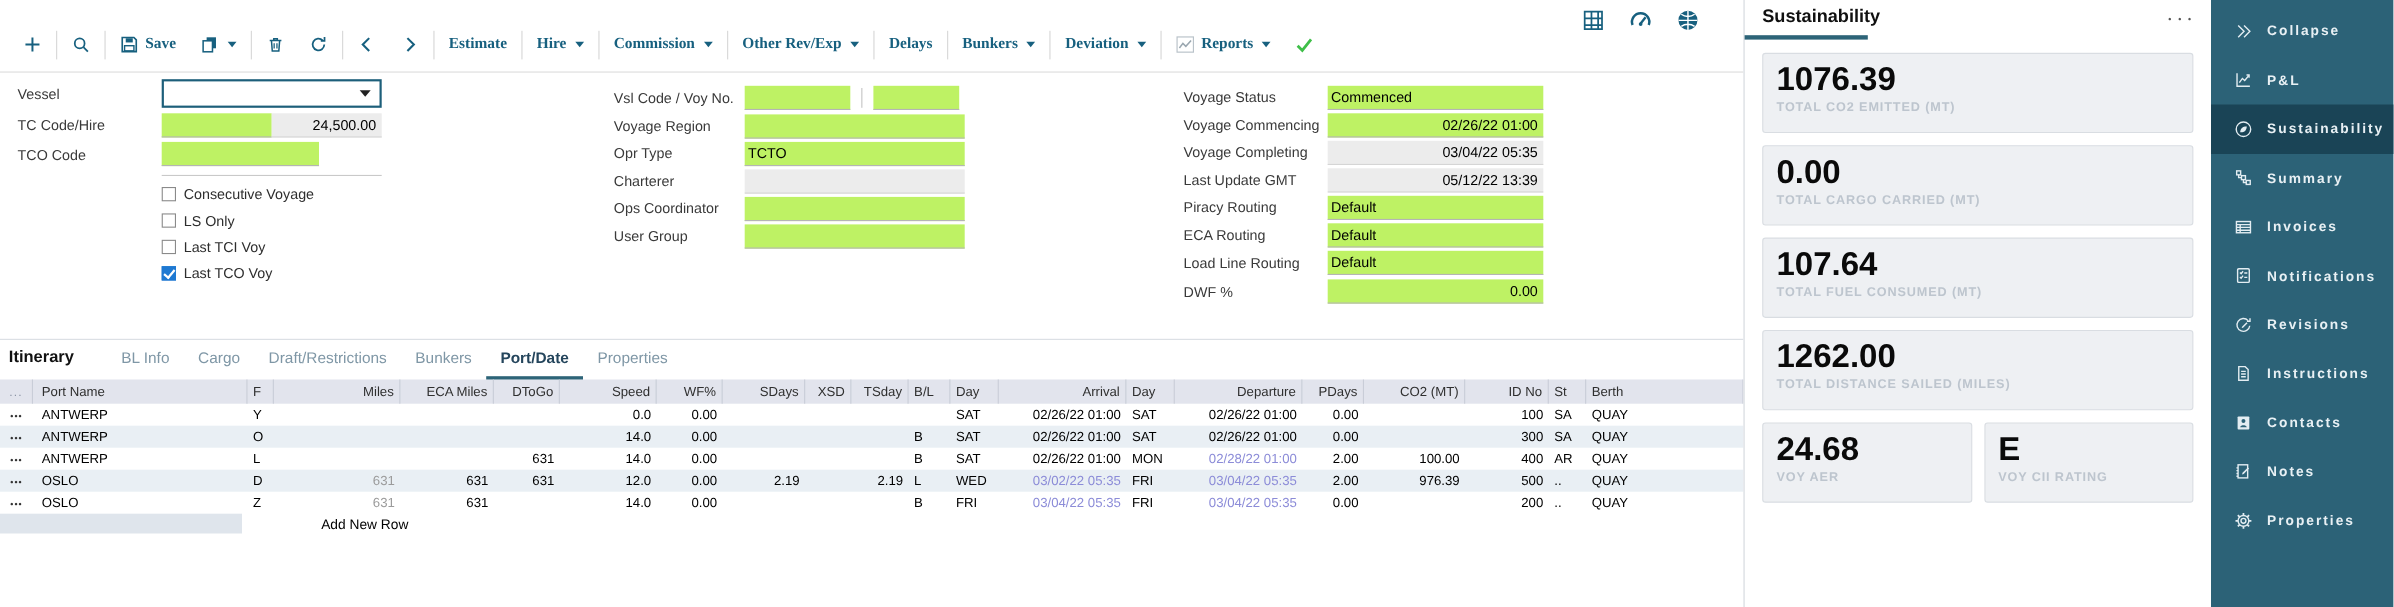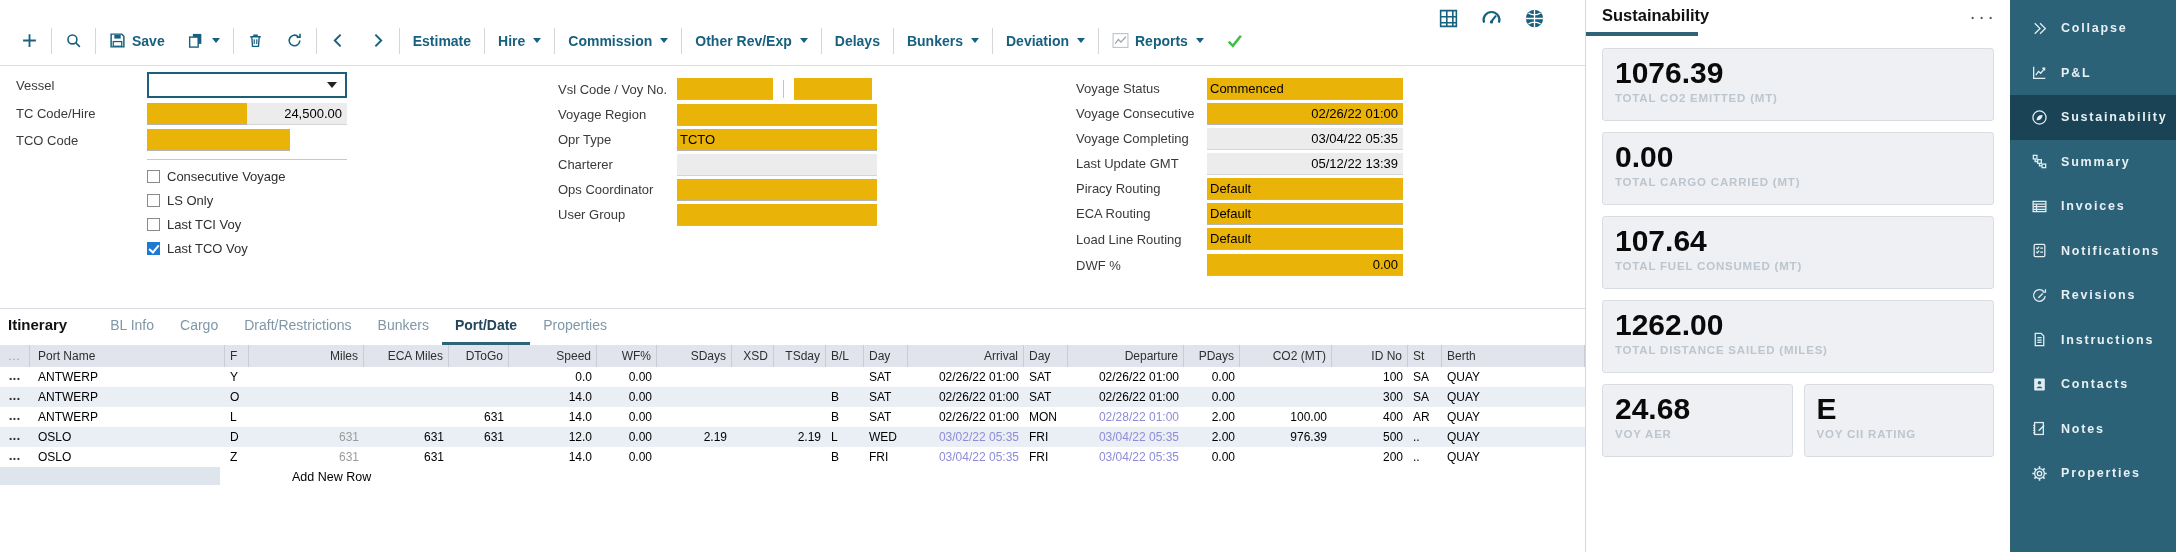--- a/index.html
+++ b/index.html
@@ -5,21 +5,21 @@
   * { margin:0; padding:0; box-sizing:border-box; }
   html,body { width:2176px; height:552px; overflow:hidden; background:#fff;
     font-family:"Liberation Sans","DejaVu Sans",sans-serif; }
   .app { position:relative; width:2176px; height:552px; }
 
   
   .main { position:absolute; left:0; top:0; width:1585px; height:552px; background:#fff; }
 
   
   .toolbar { position:absolute; left:0; top:0; width:1585px; height:66px;
-    border-bottom:1px solid #dcdcdc; display:flex; align-items:center; padding:16px 0 0 10px; }
+    border-bottom:1px solid #dcdcdc; display:flex; align-items:center; padding:16px 0 0 10px;font-family:Liberation Serif, serif; }
   .tbtn { display:flex; align-items:center; gap:6px; color:#17607f; font-weight:bold;
     font-size:14px; padding:0 11px; height:30px; cursor:pointer; white-space:nowrap; }
   .ticon { width:17px; height:17px; display:inline-block; color:#17607f; }
   .ticon svg { width:100%; height:100%; display:block; }
   .tsep { width:1px; height:26px; background:#d6d6d6; margin:0 2px; }
   .caretdn { width:0; height:0; border-left:4.5px solid transparent; border-right:4.5px solid transparent;
     border-top:5px solid #17607f; display:inline-block; margin-left:2px; }
   .corner-icons { position:absolute; left:1438px; top:8px; display:flex; gap:22px; align-items:center; }
   .cicon { width:21px; height:21px; color:#17607f; cursor:pointer; }
   .cicon svg { width:100%; height:100%; display:block; }
@@ -33,21 +33,21 @@
   .col-left .flabel { width:131px; }
   .col-mid { left:558px; top:76px; }
   .col-mid .flabel { width:119px; }
   .col-right { left:1076px; top:76px; }
   .col-right .flabel { width:131px; }
 
   .vessel-dd { width:200px; height:26px; border:2px solid #1d5f7a; background:#fff;
     display:flex; align-items:center; justify-content:flex-end; padding-right:8px; cursor:pointer; }
   .dd-caret { width:0; height:0; border-left:5px solid transparent; border-right:5px solid transparent;
     border-top:6px solid #222; }
-  .field { height:22px; border-bottom:1px solid #b5b5b5; background:#eab308; font-size:13px;
+  .field { height:22px; border-bottom:1px solid #b5b5b5; background:#bef264; font-size:13px;
     display:flex; align-items:center; }
   .field.gray { background:#ececec; border-bottom:1px solid #d5d5d5; }
   .r { justify-content:flex-end; padding-right:5px; }
   .l { justify-content:flex-start; padding-left:3px; }
   .split { display:flex; width:200px; align-items:flex-end; gap:0; }
   .divline { width:200px; height:1px; background:#c9c9c9; margin:6px 0 4px 0; }
   .vdiv { width:1px; height:18px; background:#c4c4c4; margin:0 10px 2px 10px; }
 
   .cbrow { display:flex; align-items:center; height:24px; cursor:pointer; }
   .cbbox { width:13px; height:13px; border:1px solid #8a8a8a; background:#fff; margin-right:7px;
@@ -334,21 +334,21 @@
           <div class="field l" style="width:200px;"></div>
         </div>
       </div>
 
       <div class="fcol col-right">
         <div class="frow" style="height:25px;">
           <div class="flabel">Voyage Status</div>
           <div class="field l" style="width:196px;">Commenced</div>
         </div>
         <div class="frow" style="height:25px;">
-          <div class="flabel">Voyage Consecutive</div>
+          <div class="flabel">Voyage Commencing</div>
           <div class="field r" style="width:196px;">02/26/22 01:00</div>
         </div>
         <div class="frow" style="height:25px;">
           <div class="flabel">Voyage Completing</div>
           <div class="field gray r" style="width:196px;">03/04/22 05:35</div>
         </div>
         <div class="frow" style="height:25px;">
           <div class="flabel">Last Update GMT</div>
           <div class="field gray r" style="width:196px;">05/12/22 13:39</div>
         </div>

